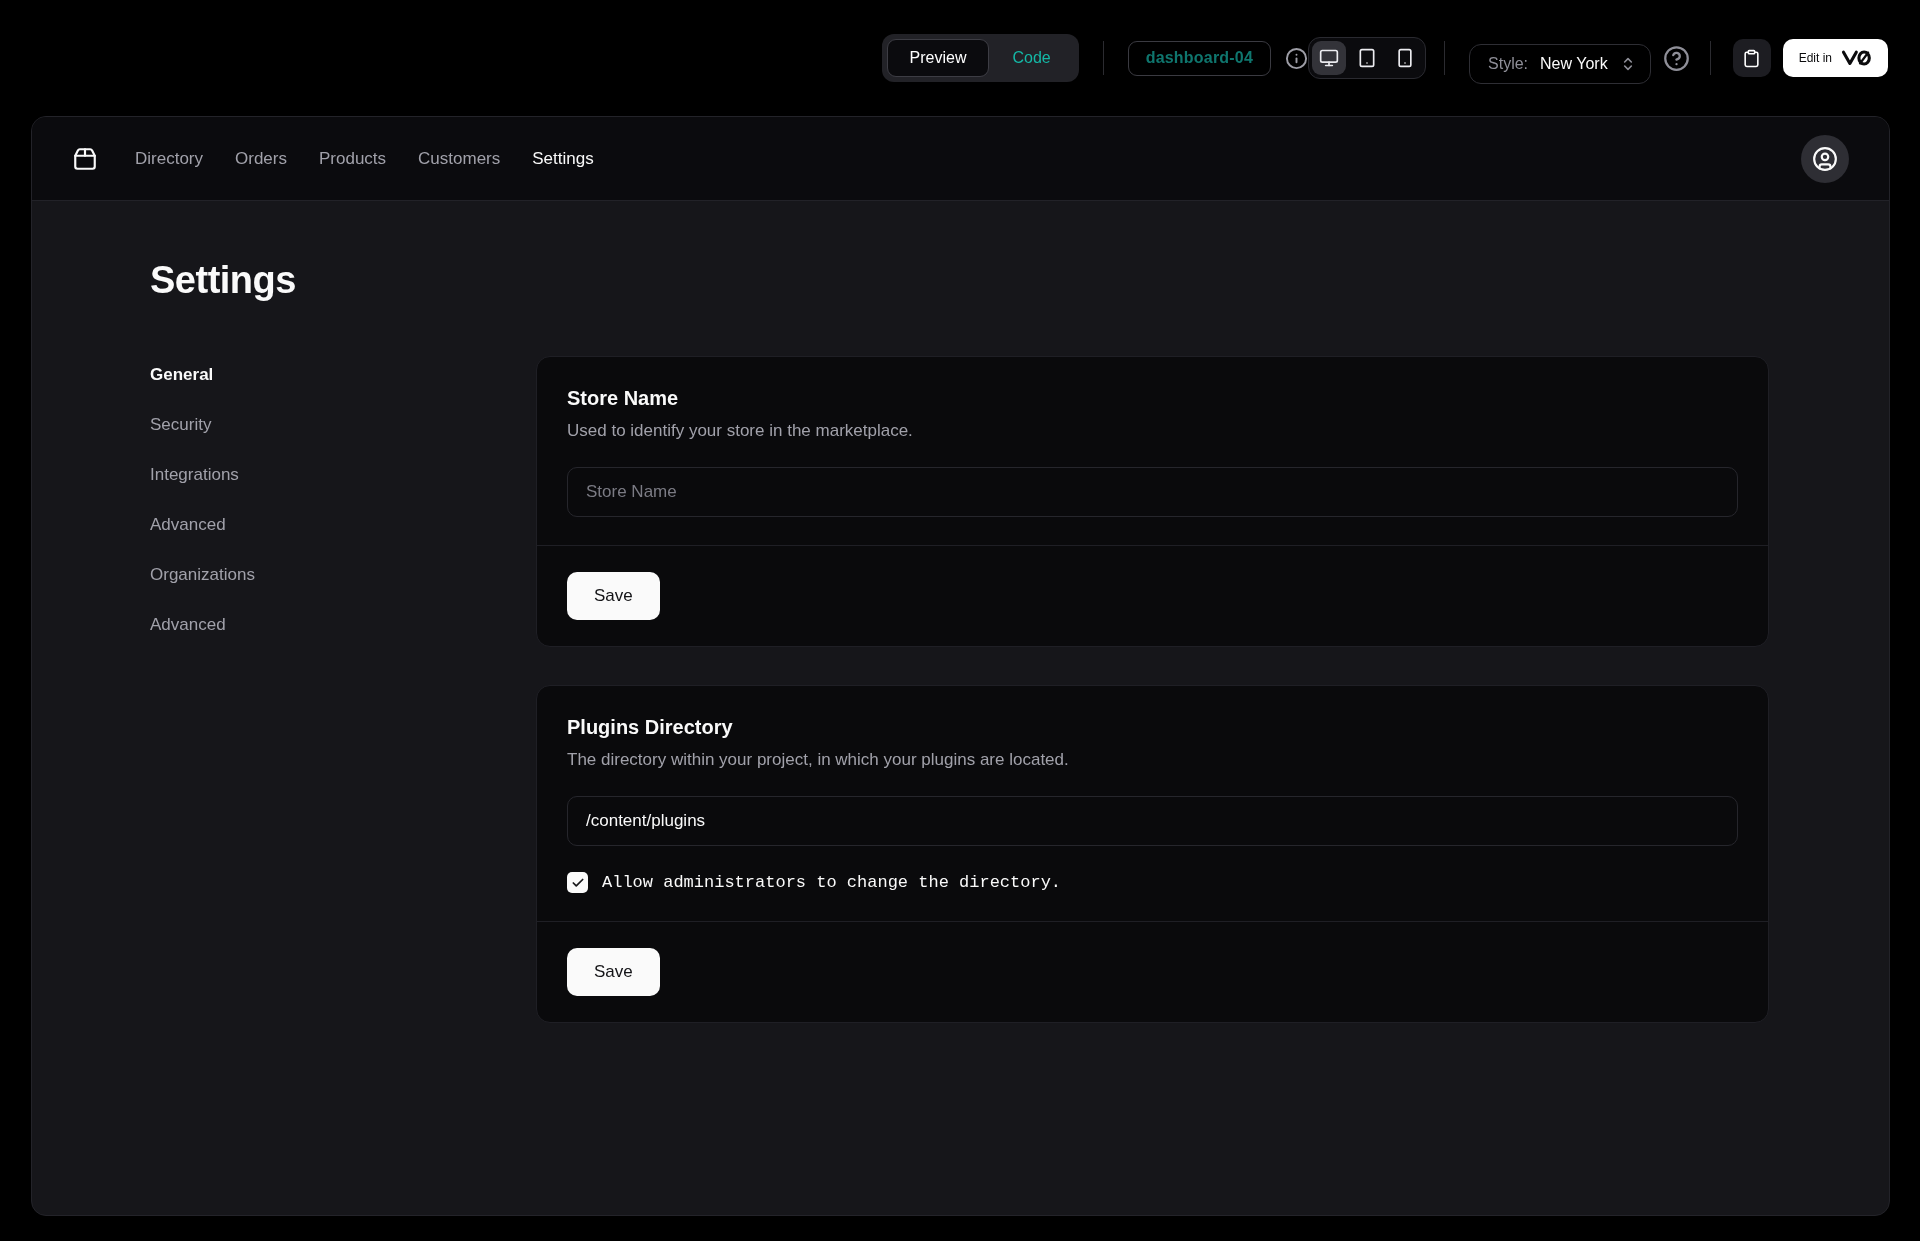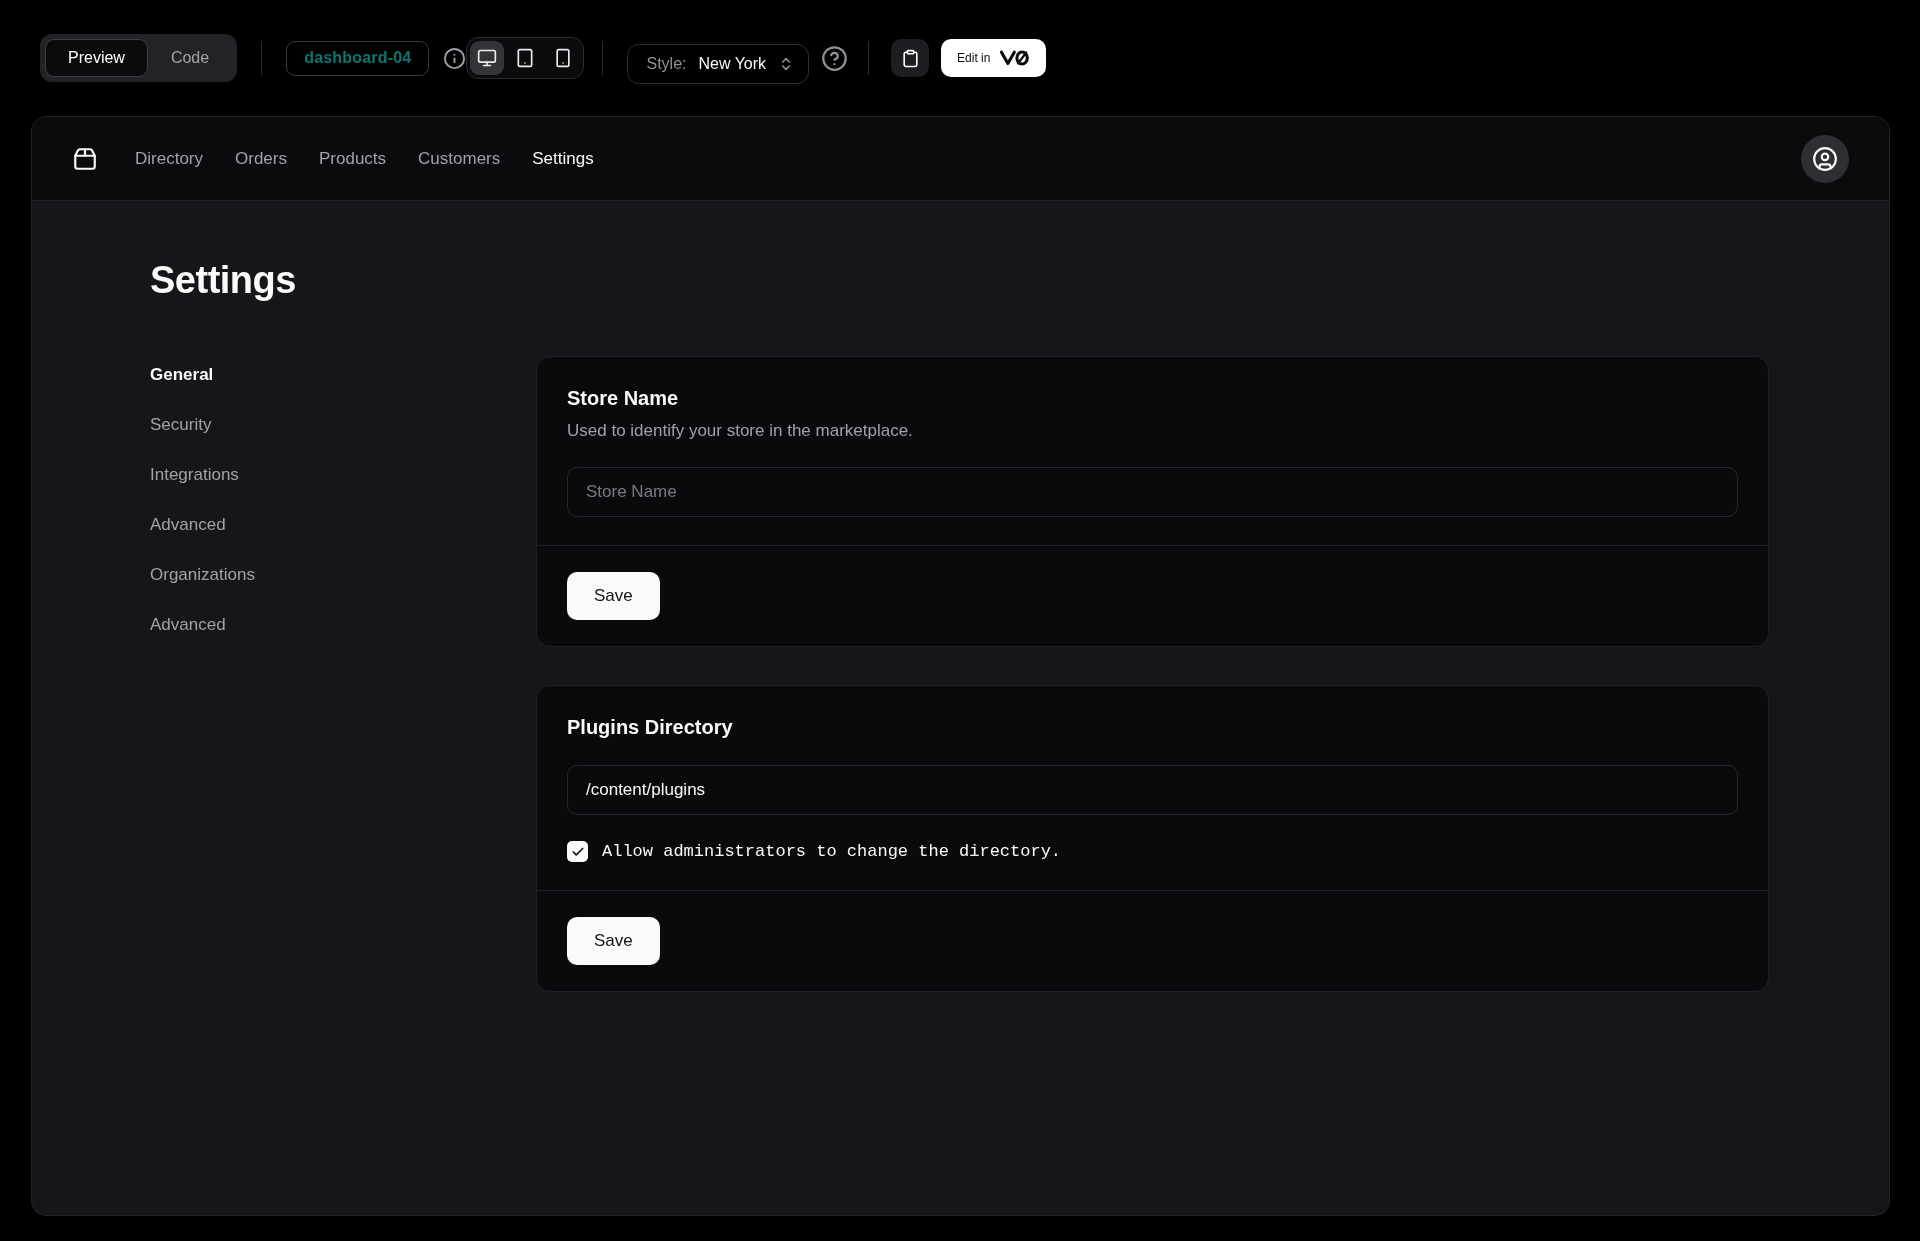--- a/index.html
+++ b/index.html
@@ -2,26 +2,26 @@
 <html><head>
 <meta charset="utf-8">
 <style>
   * { margin:0; padding:0; box-sizing:border-box; font-family:"Liberation Sans", sans-serif; }
   html,body { width:1920px; height:1241px; background:#000; overflow:hidden; }
   button { background:none; border:none; cursor:pointer; font-family:inherit; }
   input { font-family:inherit; outline:none; }
   svg { display:block; }
 
   
-  .toolbar { height:116px; display:flex; align-items:center; justify-content:flex-start; padding:0 40px; }
+  .toolbar { height:116px; display:flex; align-items:center; justify-content:flex-end; padding:0 32px; }
   .tb-left, .tb-right { display:flex; align-items:center; }
   .vdiv { width:1px; height:34px; background:#2b2b30; flex:none; }
 
   .tab-group { display:flex; align-items:center; background:#222227; border-radius:12px; padding:5px; height:48px; }
-  .tab { height:38px; padding:0 22px; border-radius:9px; font-size:16px; color:#a3a3a3; border:1px solid transparent; display:flex; align-items:center; }
+  .tab { height:38px; padding:0 22px; border-radius:9px; font-size:16px; color:#14b8a6; border:1px solid transparent; display:flex; align-items:center; }
   .tab.active { background:#0b0b0e; border-color:#3d3d44; color:#fff; font-weight:500; }
 
   .block-badge { margin:0 14px 0 24px; border:1px solid #3a3a41; border-radius:9px; height:35px; padding:0 17px; font-size:16px; font-weight:600; color:#0f766e; display:flex; align-items:center; letter-spacing:.2px; }
   .ghost-icon { color:#9d9da6; display:grid; place-items:center; }
 
   .device-group { display:flex; gap:4px; border:1px solid #2a2a30; background:#0b0b0e; border-radius:12px; padding:3px; margin-right:18px; }
   .device-slot { width:34px; height:34px; border-radius:9px; display:grid; place-items:center; color:#ececf0; }
   .device-slot.active { background:#333339; }
 
   .style-select { display:flex; align-items:center; gap:12px; height:40px; padding:0 14px 0 18px; border:1px solid #2e2e34; border-radius:12px; font-size:16px; color:#fafafa; margin:12px 12px 0 24px; }
@@ -208,20 +208,21 @@
             <input type="text" class="text-input" placeholder="Store Name" style="">
           </div>
           <div class="card-footer">
             <button class="save-btn">Save</button>
           </div>
         </section>
 
         <section class="card">
           <div class="card-header">
             <div class="card-title">Plugins Directory</div>
+            <div class="card-desc">The directory within your project, in which your plugins are located.</div>
           </div>
           <div class="card-content">
             <input type="text" class="text-input" value="/content/plugins" style="">
             <div class="checkbox-row">
               <span class="checkbox">
                 <span>
                   <svg width="14" height="14" viewBox="0 0 24 24" fill="none" stroke="currentColor" stroke-width="3" stroke-linecap="round" stroke-linejoin="round">
                       <path d="M20 6 9 17l-5-5"></path>
                     </svg>
                 </span>

